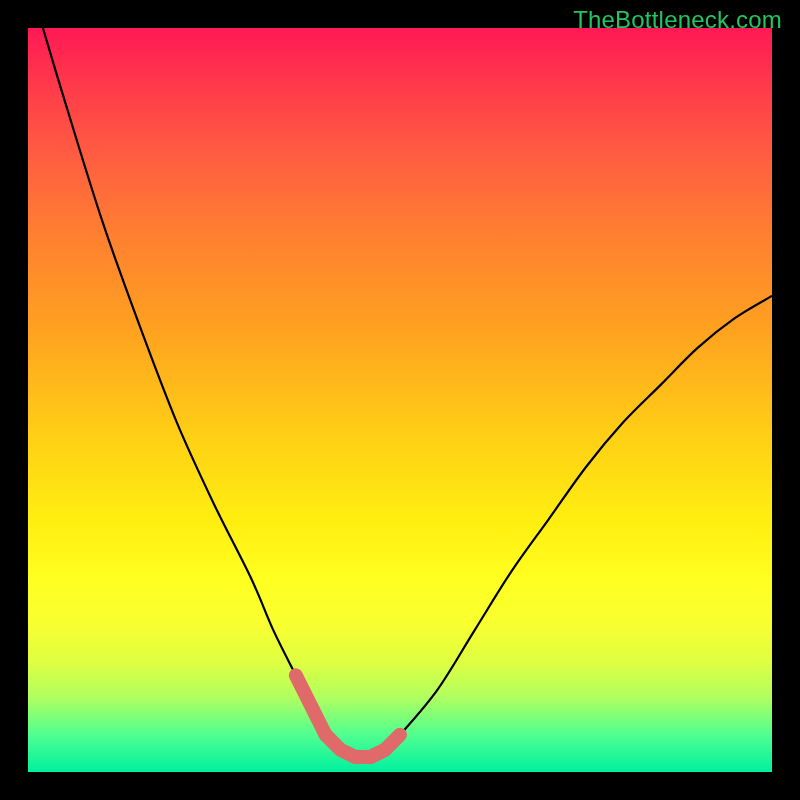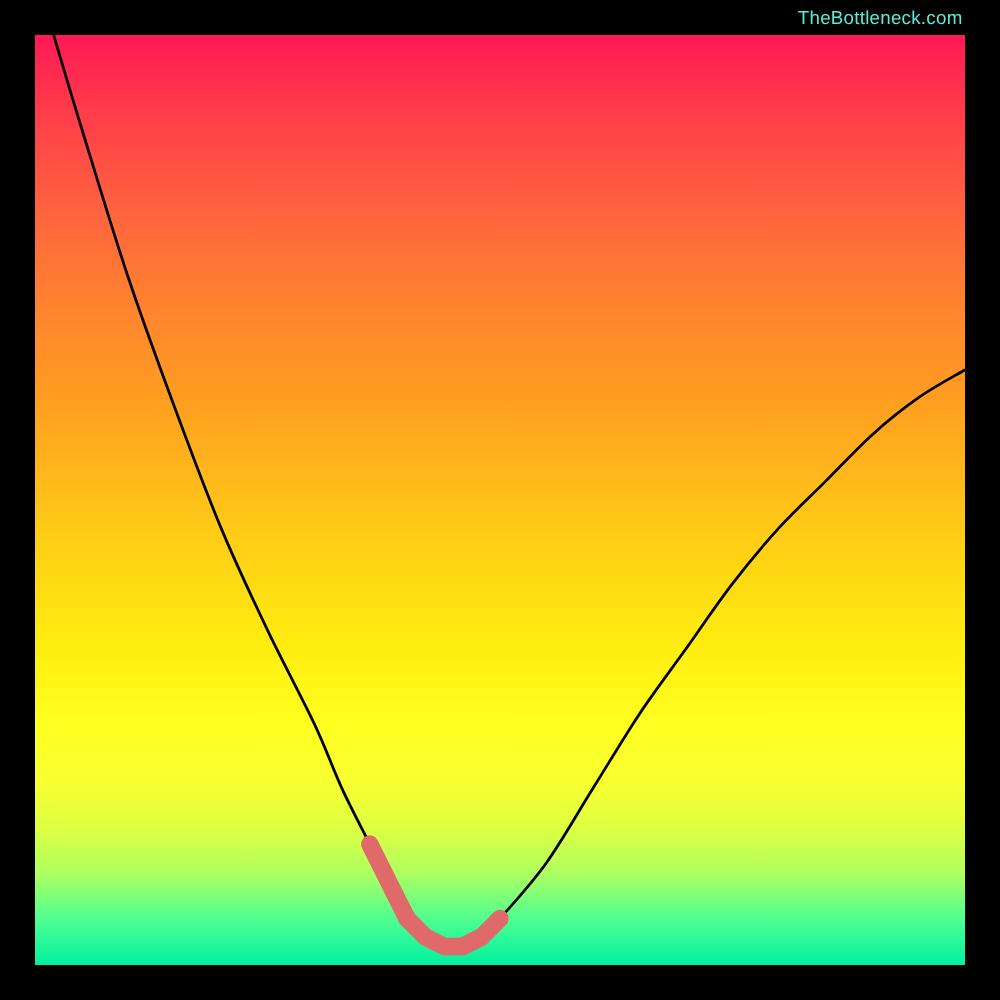--- a/index.html
+++ b/index.html
@@ -38,23 +38,23 @@
       #e0ff40 85%,
       #b0ff60 90%,
       #50ff90 95%,
       #00f0a0 100%
     );
     overflow: hidden;
   }
   .watermark {
     position: absolute;
     top: 6px;
-    right: 30px;
-    color: #5eead4;
-    font-size: 15px;
+    right: 18px;
+    color: #22c55e;
+    font-size: 24px;
     font-weight: 500;
     letter-spacing: 0.2px;
     z-index: 5;
   }
   svg.curve {
     position: absolute;
     top: 0; left: 0;
     width: 744px;
     height: 744px;
   }

